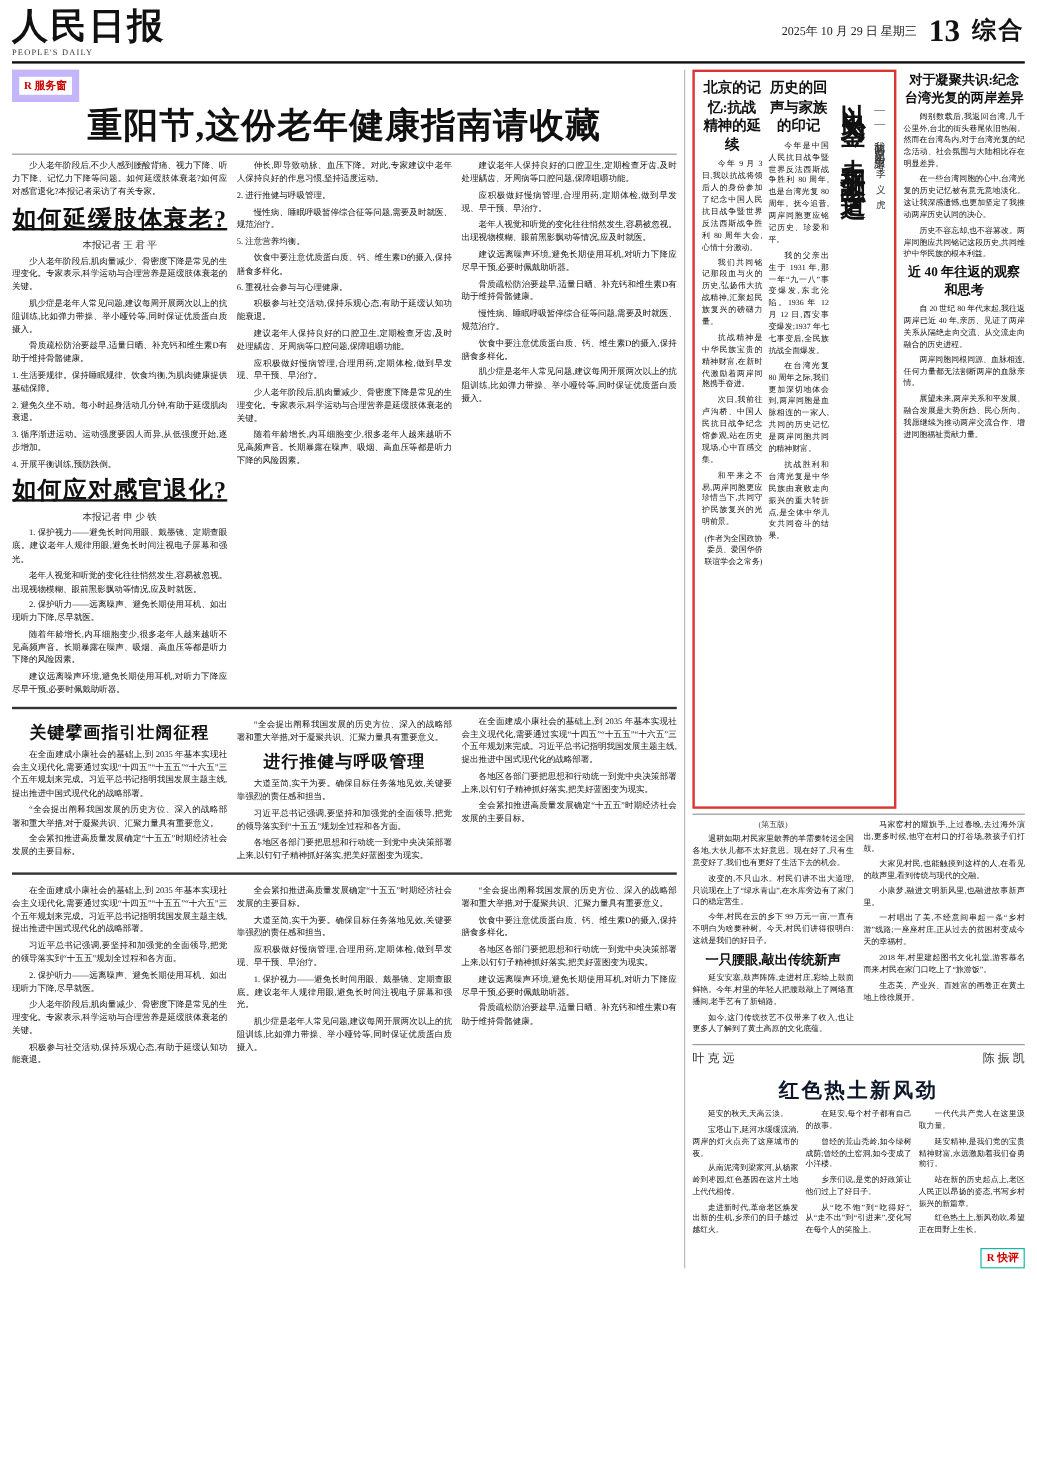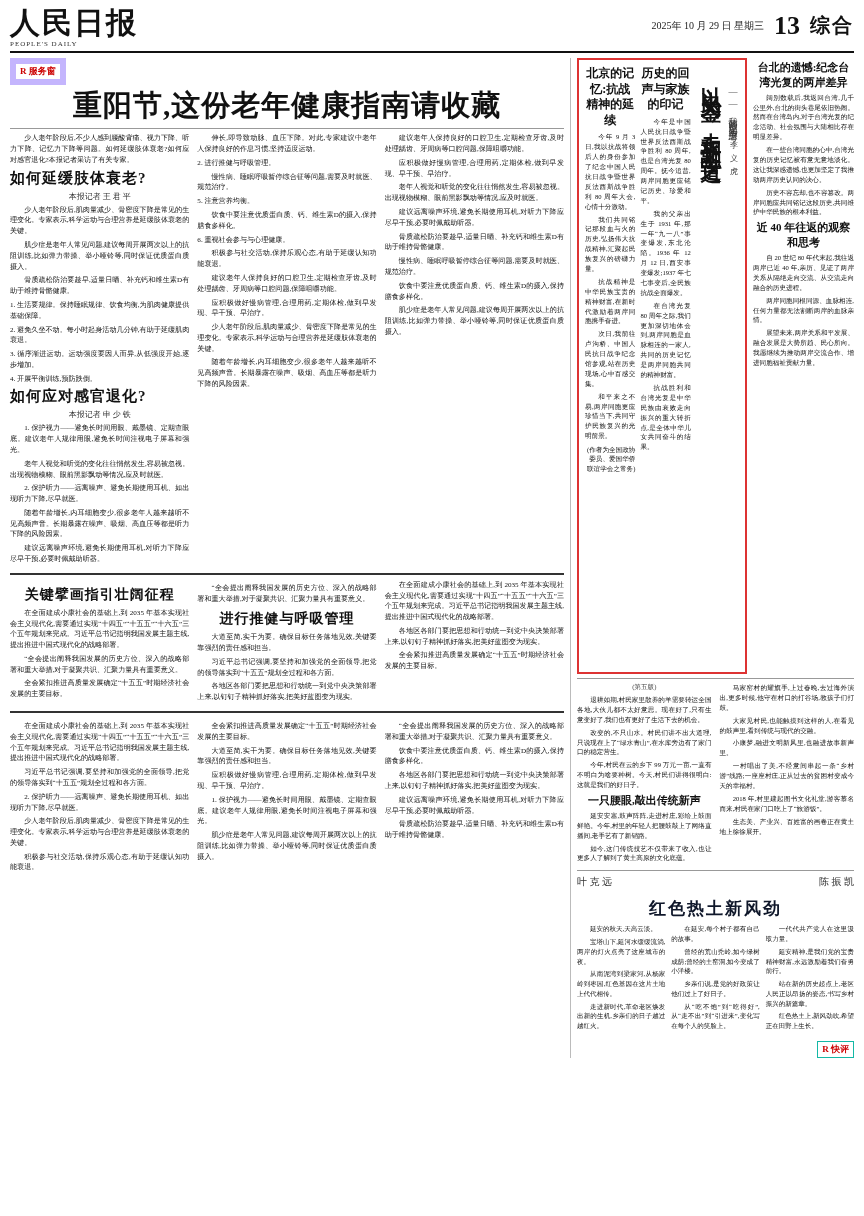--- a/index.html
+++ b/index.html
@@ -44,21 +44,21 @@
     margin:2px 0 6px 0;line-height:1.15;
   }
   .rule-thin{border-top:1px solid #999;margin:4px 0;}
   .rule-thick{border-top:2px solid #333;margin:5px 0;}
 
   
   .cols3{display:flex;gap:8px;}
   .cols2{display:flex;gap:8px;}
   .col{flex:1;}
   .sec-head{
-    font-size:15px;font-weight:bold;text-align:left;margin:3px 0 3px 0;letter-spacing:1px;
+    font-size:20px;font-weight:bold;text-align:right;margin:3px 0 3px 0;letter-spacing:1px;text-decoration:underline;
   }
   .byline{font-size:8px;text-align:center;color:#333;margin-bottom:3px;}
   p.t{
     font-size:7.1px;line-height:1.52;text-align:justify;margin:0 0 3px 0;
     text-indent:2em;color:#111;
   }
   p.t.noind{text-indent:0;}
   .boxed-head{
     font-size:14px;font-weight:bold;text-align:center;margin:6px 0 4px 0;letter-spacing:1px;
   }
@@ -274,21 +274,21 @@
               <div class="feat-head">历史的回声与家族的印记</div>
               <p class="f">今年是中国人民抗日战争暨世界反法西斯战争胜利 80 周年,也是台湾光复 80 周年。抚今追昔,两岸同胞更应铭记历史、珍爱和平。</p>
               <p class="f">我的父亲出生于 1931 年,那一年“九一八”事变爆发,东北沦陷。1936 年 12 月 12 日,西安事变爆发;1937 年七七事变后,全民族抗战全面爆发。</p>
               <p class="f">在台湾光复 80 周年之际,我们更加深切地体会到,两岸同胞是血脉相连的一家人,共同的历史记忆是两岸同胞共同的精神财富。</p>
               <p class="f">抗战胜利和台湾光复是中华民族由衰败走向振兴的重大转折点,是全体中华儿女共同奋斗的结果。</p>
             </div>
           </div>
         </div>
 
         <div style="flex:1;">
-          <div class="r-head-sm">台北的遗憾:纪念台湾光复的两岸差异</div>
+          <div class="r-head-sm">对于凝聚共识:纪念台湾光复的两岸差异</div>
           <p class="f">阔别数载后,我返回台湾,几千公里外,台北的街头巷尾依旧热闹。然而在台湾岛内,对于台湾光复的纪念活动、社会氛围与大陆相比存在明显差异。</p>
           <p class="f">在一些台湾同胞的心中,台湾光复的历史记忆被有意无意地淡化。这让我深感遗憾,也更加坚定了我推动两岸历史认同的决心。</p>
           <p class="f">历史不容忘却,也不容篡改。两岸同胞应共同铭记这段历史,共同维护中华民族的根本利益。</p>
           <div class="r-head-sm">近 40 年往返的观察和思考</div>
           <p class="f">自 20 世纪 80 年代末起,我往返两岸已近 40 年,亲历、见证了两岸关系从隔绝走向交流、从交流走向融合的历史进程。</p>
           <p class="f">两岸同胞同根同源、血脉相连,任何力量都无法割断两岸的血脉亲情。</p>
           <p class="f">展望未来,两岸关系和平发展、融合发展是大势所趋、民心所向。我愿继续为推动两岸交流合作、增进同胞福祉贡献力量。</p>
         </div>
       </div>
 

